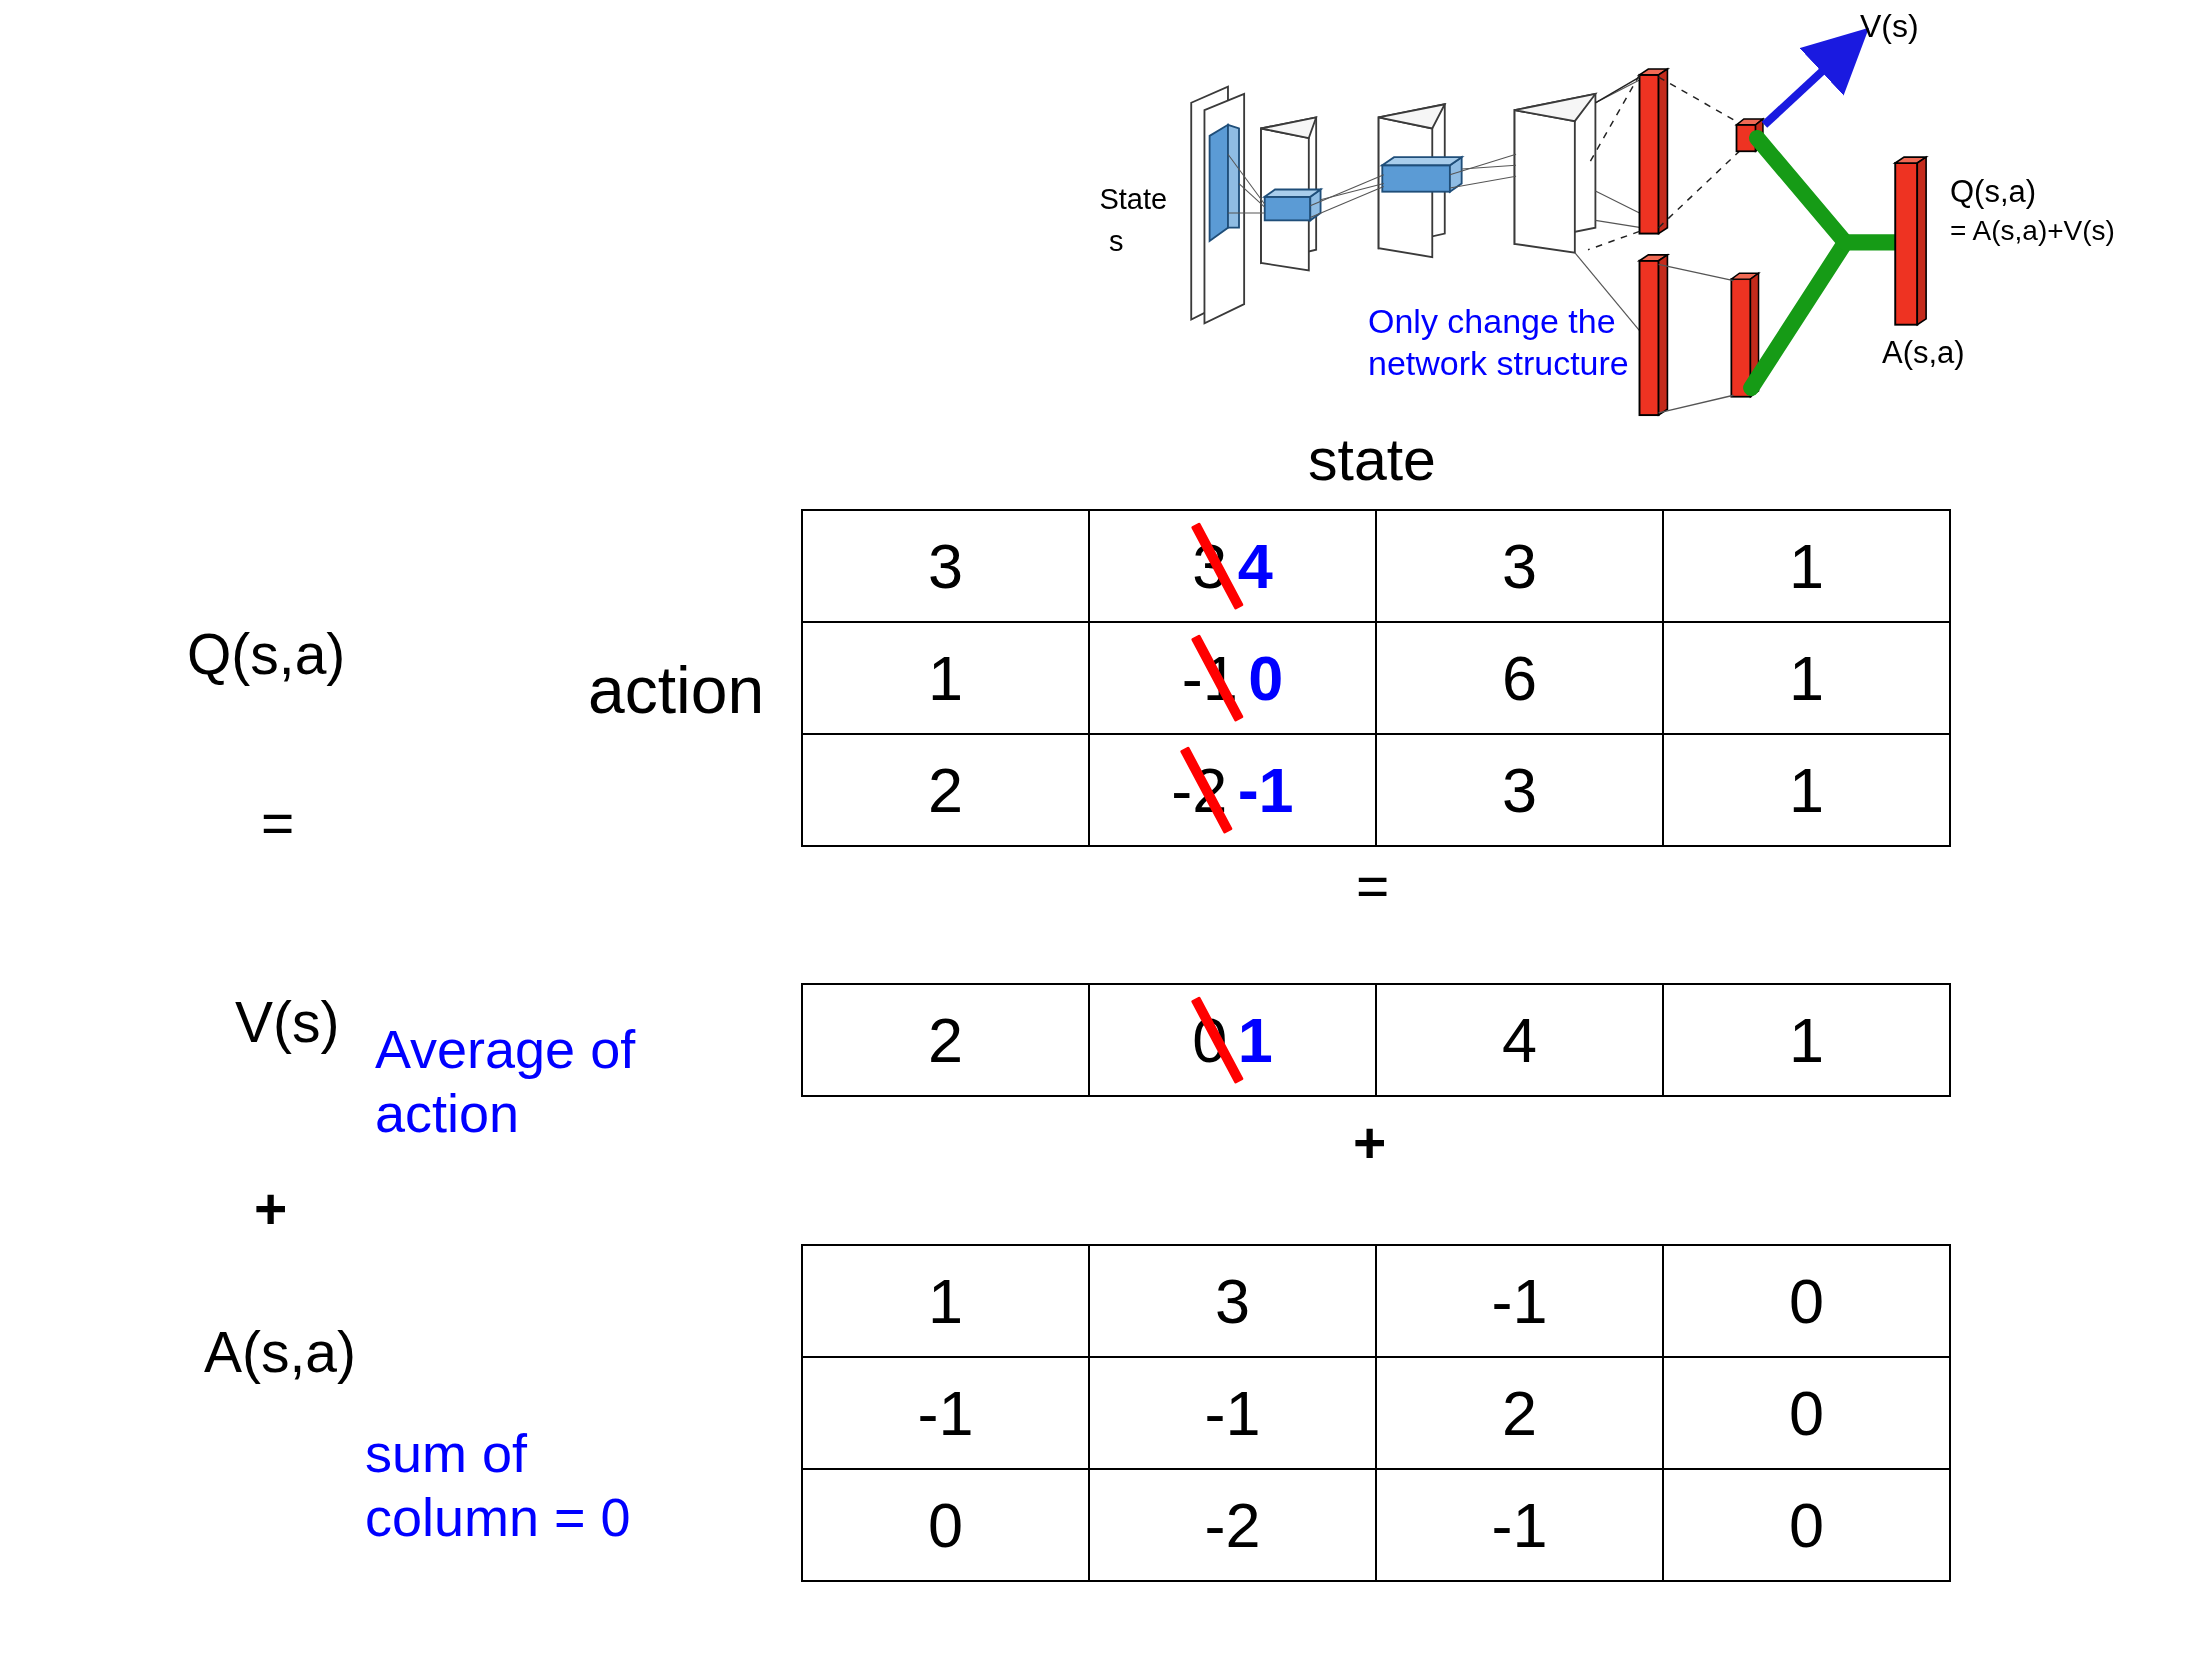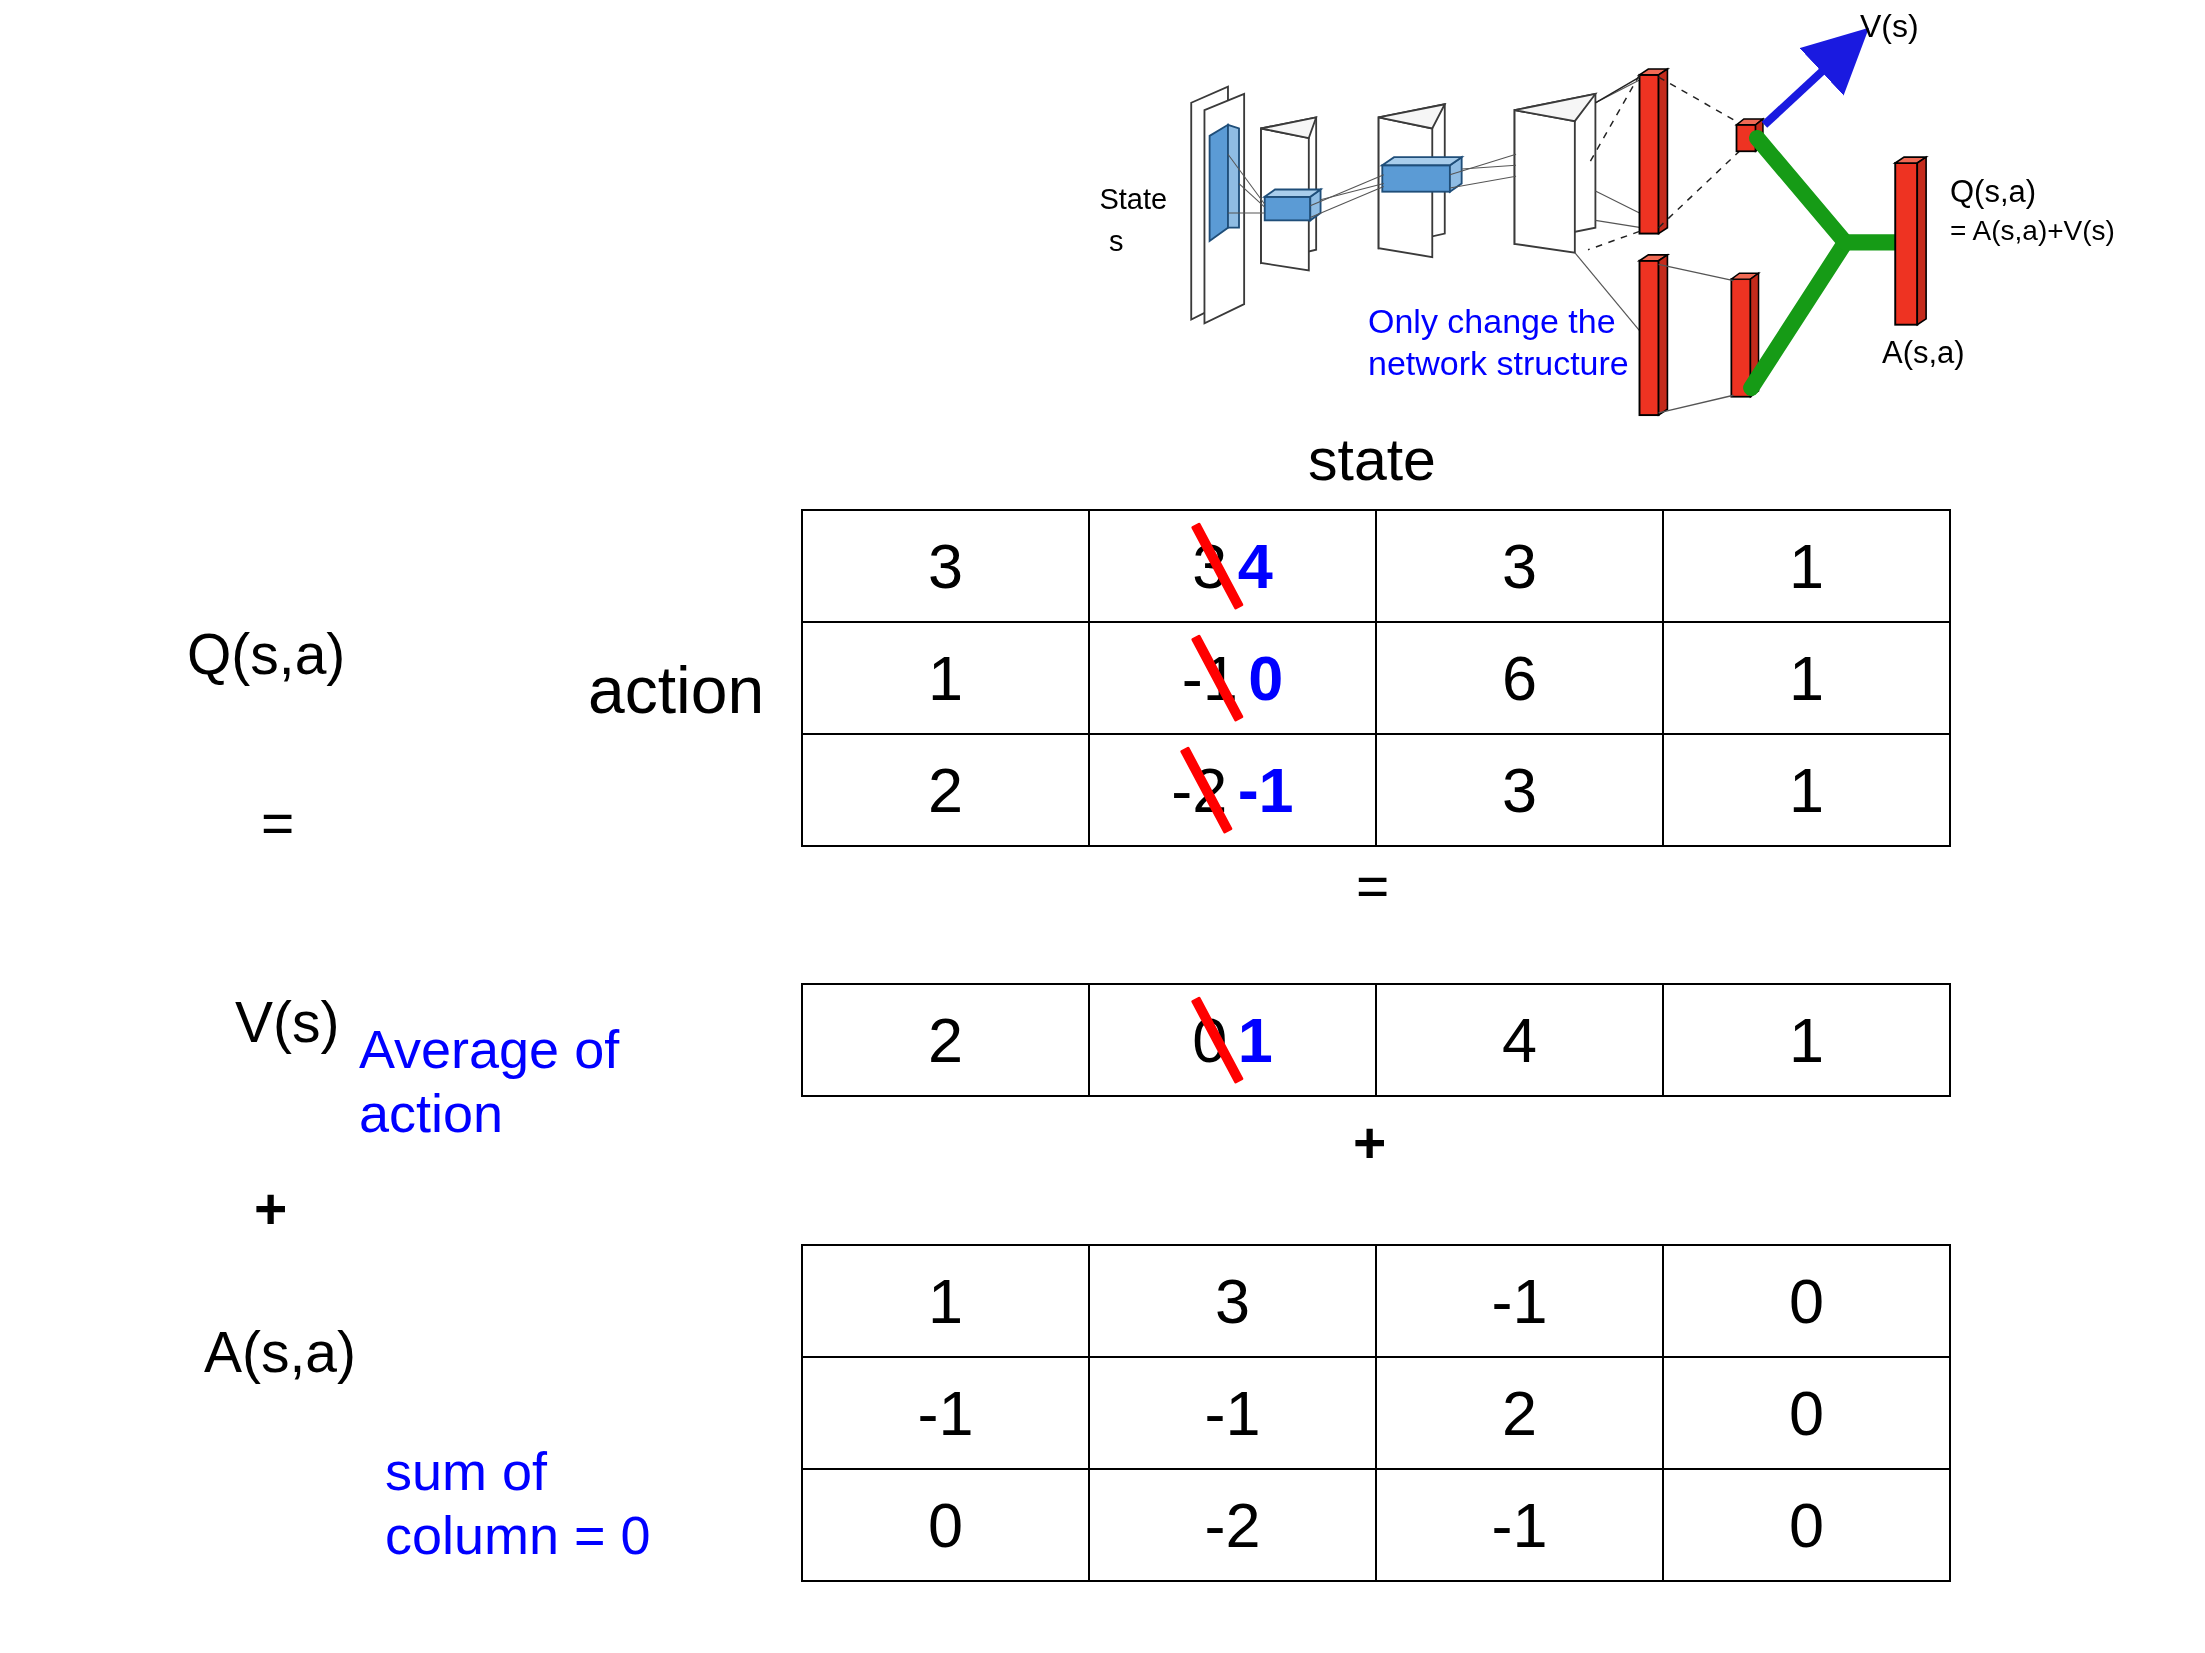--- a/index.html
+++ b/index.html
@@ -24,22 +24,22 @@
   .lbl-eq1   { left: 261px;  top: 790px; font-size: 57px; }
   .lbl-vs    { left: 235px;  top: 989px; font-size: 57px; }
   .lbl-plus1 { left: 254px;  top: 1176px; font-size: 57px; font-weight: 700;}
   .lbl-asa   { left: 204px;  top: 1319px; font-size: 57px; }
   .lbl-action{ left: 588px;  top: 652px;  font-size: 66px; }
 
   .note {
     position: absolute; color: #0000ff; font-size: 54px;
     line-height: 1.18; font-weight: 400;
   }
-  .note-avg { left: 359px; top: 1018px; }
-  .note-sum { left: 385px; top: 1422px; margin-top: 18px; }
+  .note-avg { left: 375px; top: 1018px; }
+  .note-sum { left: 365px; top: 1422px; }
 
   
   .state-hdr {
     position: absolute; left: 1308px; top: 426px;
     font-size: 59px; color: #000;
   }
 
   
   .op { position: absolute; color: #000; font-size: 57px; }
   .op-eq2 { left: 1356px; top: 853px; }

